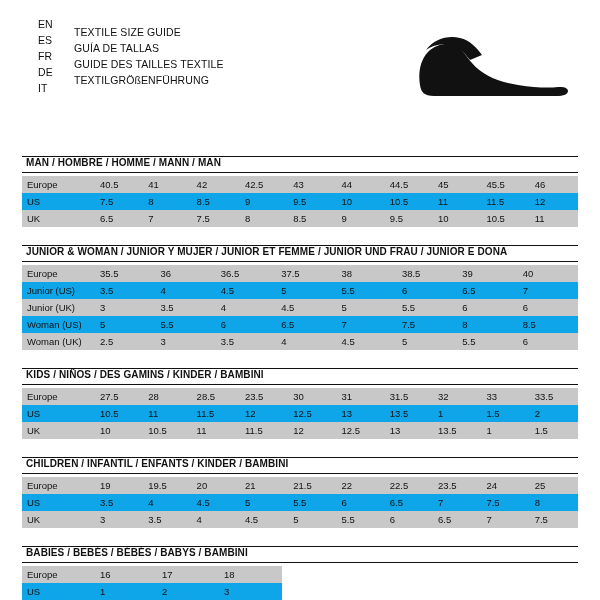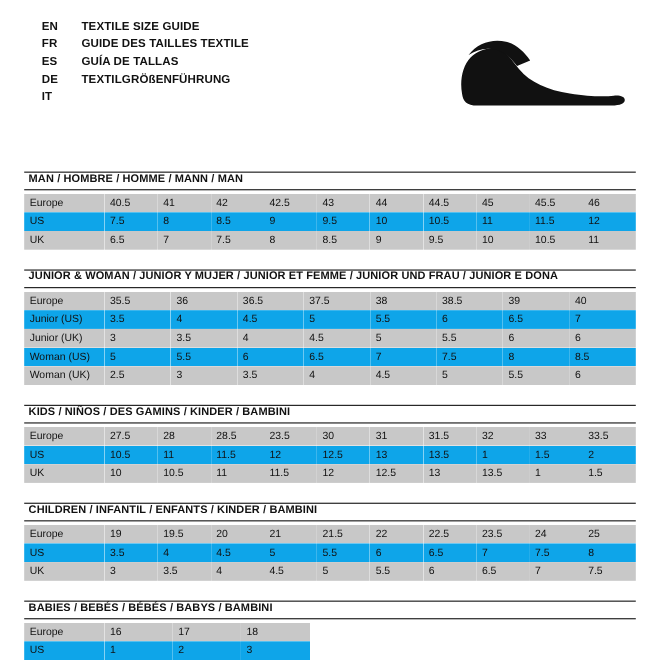--- a/index.html
+++ b/index.html
@@ -27,25 +27,25 @@
     position: relative;
     height: 92px;
   }
   .lang-list {
     position: absolute;
     top: 0;
     left: 0;
   }
   .lang-row {
     display: flex;
-    align-items: flex-end;
+    align-items: center;
     height: 16px;
     line-height: 16px;
     font-size: 10.5px;
-    font-weight: bold;
+    font-weight: normal;
     letter-spacing: 0.1px;
     padding-left: 16px;
   }
   .lang-code {
     width: 36px;
     flex: 0 0 36px;
   }
   .lang-text {
     white-space: nowrap;
     margin-top: 16px;
@@ -118,26 +118,26 @@
 
 <div class="page">
 
   <div class="header">
     <div class="lang-list">
       <div class="lang-row">
         <span class="lang-code">EN</span>
         <span class="lang-text">TEXTILE SIZE GUIDE</span>
       </div>
       <div class="lang-row">
+        <span class="lang-code">ES</span>
+        <span class="lang-text">GUÍA DE TALLAS</span>
+      </div>
+      <div class="lang-row">
         <span class="lang-code">FR</span>
         <span class="lang-text">GUIDE DES TAILLES TEXTILE</span>
-      </div>
-      <div class="lang-row">
-        <span class="lang-code">ES</span>
-        <span class="lang-text">GUÍA DE TALLAS</span>
       </div>
       <div class="lang-row">
         <span class="lang-code">DE</span>
         <span class="lang-text">TEXTILGRÖßENFÜHRUNG</span>
       </div>
       <div class="lang-row">
         <span class="lang-code">IT</span>
       </div>
     </div>
 

